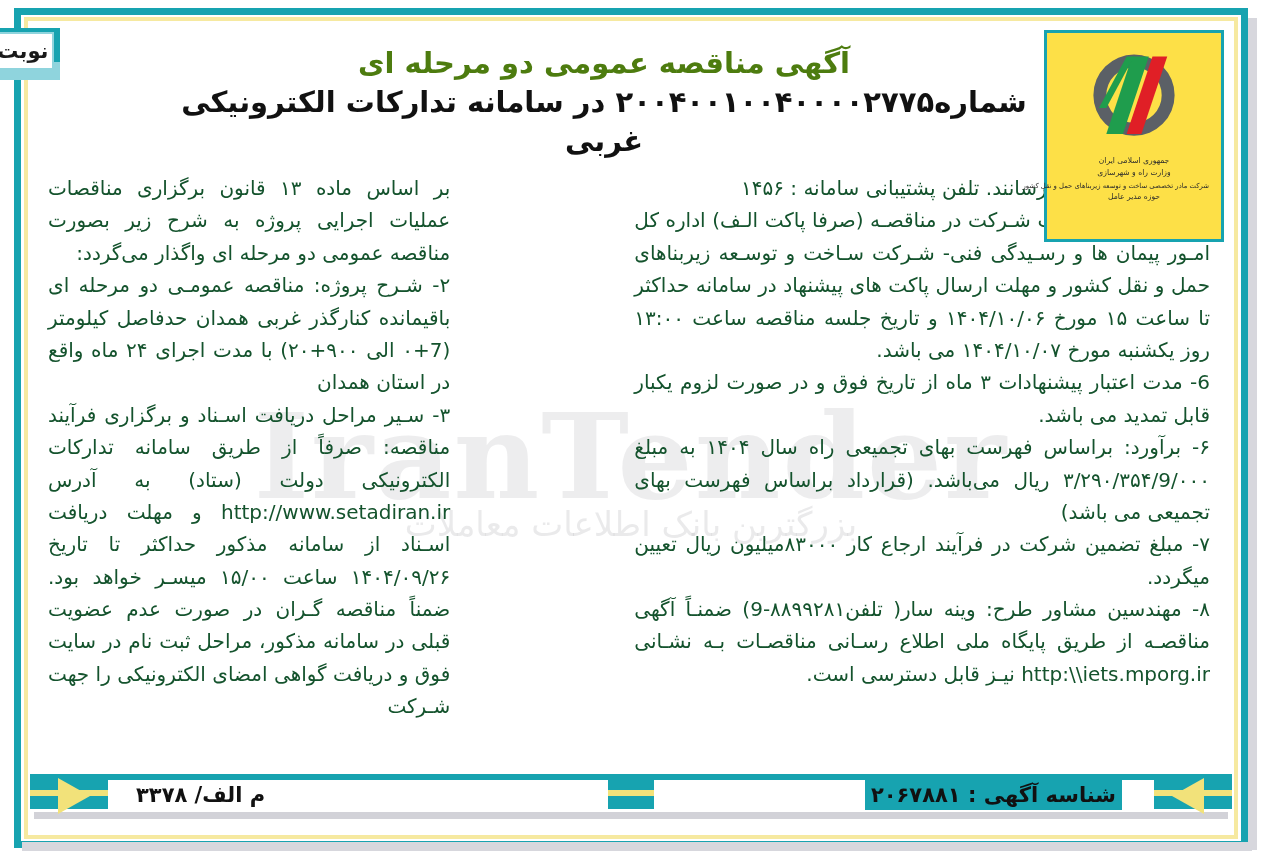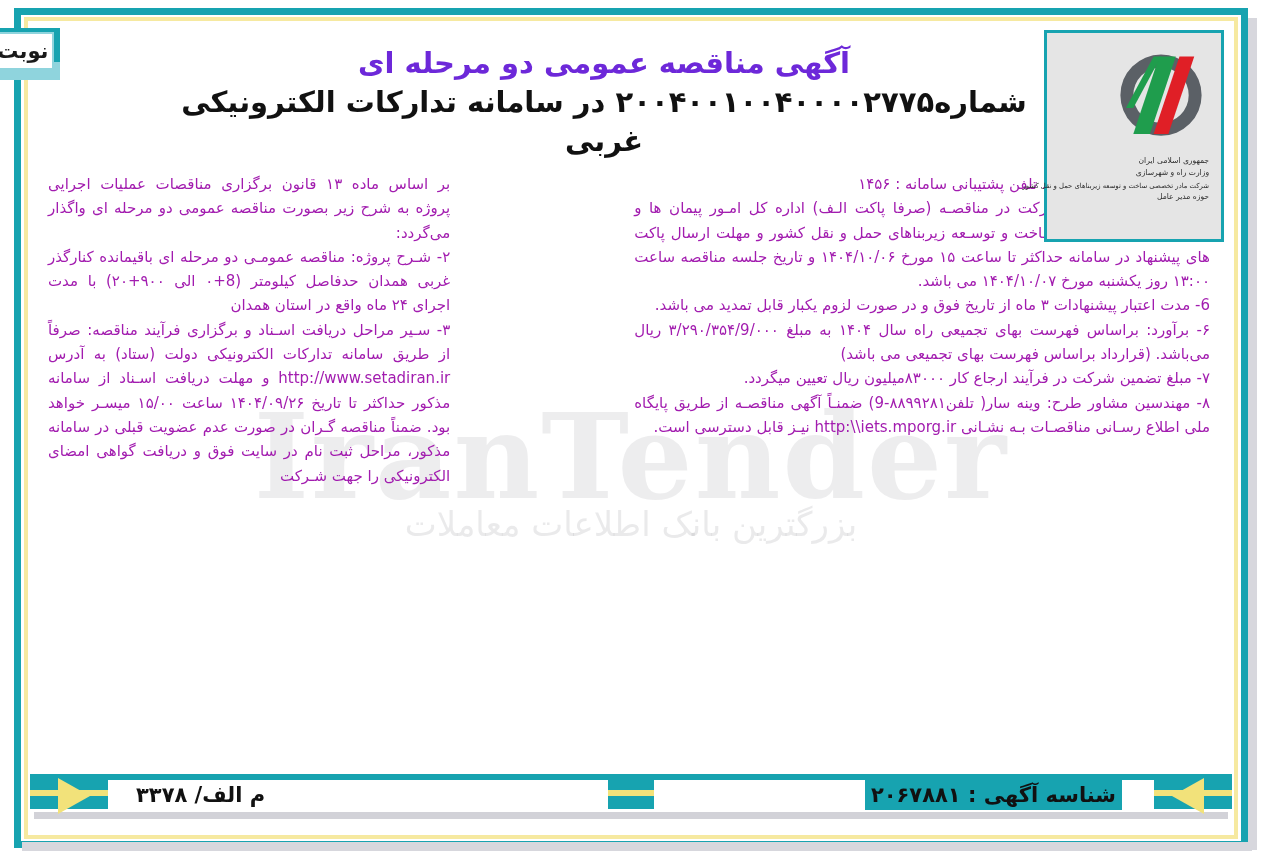--- a/index.html
+++ b/index.html
@@ -126,23 +126,23 @@
     z-index: 10;
   }
   .logo-box {
     position: absolute;
     right: 0;
     top: 0;
     width: 180px;
     height: 212px;
     border: 3px solid #17a3b0;
     box-sizing: border-box;
-    background: #e5e5e5;
+    background: #fde047;
     padding: 6px 4px;
-    text-align: right;
+    text-align: center;
   }
   .logo-mark {
     margin: 10px auto 6px auto;
     width: 112px;
     height: 96px;
   }
   .logo-caption {
     font-size: 8px;
     color: #2a2a2a;
     line-height: 1.55;
@@ -155,21 +155,21 @@
   .title-block {
     position: absolute;
     right: 196px;
     left: 0;
     top: 14px;
     text-align: center;
   }
   .title-line1 {
     font-size: 29px;
     font-weight: bold;
-    color: #6d28d9;
+    color: #4d7c0f;
     line-height: 1.35;
     letter-spacing: -0.6px;
   }
   .title-line2 {
     font-size: 29px;
     font-weight: bold;
     color: #111111;
     line-height: 1.35;
     letter-spacing: -0.6px;
   }
@@ -181,23 +181,23 @@
     right: 8px;
     left: 8px;
     height: 620px;
     display: flex;
     flex-direction: row;
     gap: 0px;
     z-index: 8;
   }
   .col {
     box-sizing: border-box;
-    font-size: 15px;
+    font-size: 20px;
     line-height: 1.62;
-    color: #a21caf;
+    color: #14532d;
     text-align: justify;
     text-justify: inter-word;
   }
   .col-right {
     width: 420px;
     padding-left: 10px;
     padding-right: 2px;
     margin-right: 180px;
   }
   .col-left {
@@ -387,21 +387,21 @@
         <p>در مناقصه به انجام رسانند. تلفن پشتیبانی سامانه : ۱۴۵۶</p>
         <p>۴- محـل تحویل پاکت شـرکت در مناقصـه (صرفا پاکت الـف) اداره کل امـور پیمان ها و رسـیدگی فنی- شـرکت سـاخت و توسـعه زیربناهای حمل و نقل کشور و مهلت ارسال پاکت های پیشنهاد در سامانه حداکثر تا ساعت ۱۵ مورخ ۱۴۰۴/۱۰/۰۶ و تاریخ جلسه مناقصه ساعت ۱۳:۰۰ روز یکشنبه مورخ ۱۴۰۴/۱۰/۰۷ می باشد.</p>
         <p>6- مدت اعتبار پیشنهادات ۳ ماه از تاریخ فوق و در صورت لزوم یکبار قابل تمدید می باشد.</p>
         <p>۶- برآورد: براساس فهرست بهای تجمیعی راه سال ۱۴۰۴ به مبلغ ۳/۲۹۰/۳۵۴/9/۰۰۰ ریال می‌باشد. (قرارداد براساس فهرست بهای تجمیعی می باشد)</p>
         <p>۷- مبلغ تضمین شرکت در فرآیند ارجاع کار ۸۳۰۰۰میلیون ریال تعیین میگردد.</p>
         <p>۸- مهندسین مشاور طرح: وینه سار( تلفن۸۸۹۹۲۸۱-9) ضمنـاً آگهی مناقصـه از طریق پایگاه ملی اطلاع رسـانی مناقصـات بـه نشـانی http:\\iets.mporg.ir  نیـز قابل دسترسی است.</p>
       </div>
 
       <div class="col col-right">
         <p>بر اساس ماده ۱۳ قانون برگزاری مناقصات عملیات اجرایی پروژه به شرح زیر بصورت مناقصه عمومی دو مرحله ای واگذار می‌گردد:</p>
-        <p>۲- شـرح پروژه: مناقصه عمومـی دو مرحله ای باقیمانده کنارگذر غربی همدان حدفاصل کیلومتر (8+۰ الی ۹۰۰+۲۰) با مدت اجرای ۲۴ ماه واقع در استان همدان</p>
+        <p>۲- شـرح پروژه: مناقصه عمومـی دو مرحله ای باقیمانده کنارگذر غربی همدان حدفاصل کیلومتر (7+۰ الی ۹۰۰+۲۰) با مدت اجرای ۲۴ ماه واقع در استان همدان</p>
         <p>۳- سـیر مراحل دریافت اسـناد و برگزاری فرآیند مناقصه: صرفاً از طریق سامانه تدارکات الکترونیکی دولت (ستاد) به آدرس http://www.setadiran.ir و مهلت دریافت اسـناد از سامانه مذکور حداکثر تا تاریخ ۱۴۰۴/۰۹/۲۶ ساعت ۱۵/۰۰ میسـر خواهد بود. ضمناً مناقصه گـران در صورت عدم عضویت قبلی در سامانه مذکور، مراحل ثبت نام در سایت فوق و دریافت گواهی امضای الکترونیکی را جهت شـرکت</p>
       </div>
 
     </div>
 
     <div class="footer">
       <div class="foot-teal"></div>
       <div class="foot-yellow"></div>
       <div class="foot-teal2"></div>
       <div class="foot-grayline"></div>

